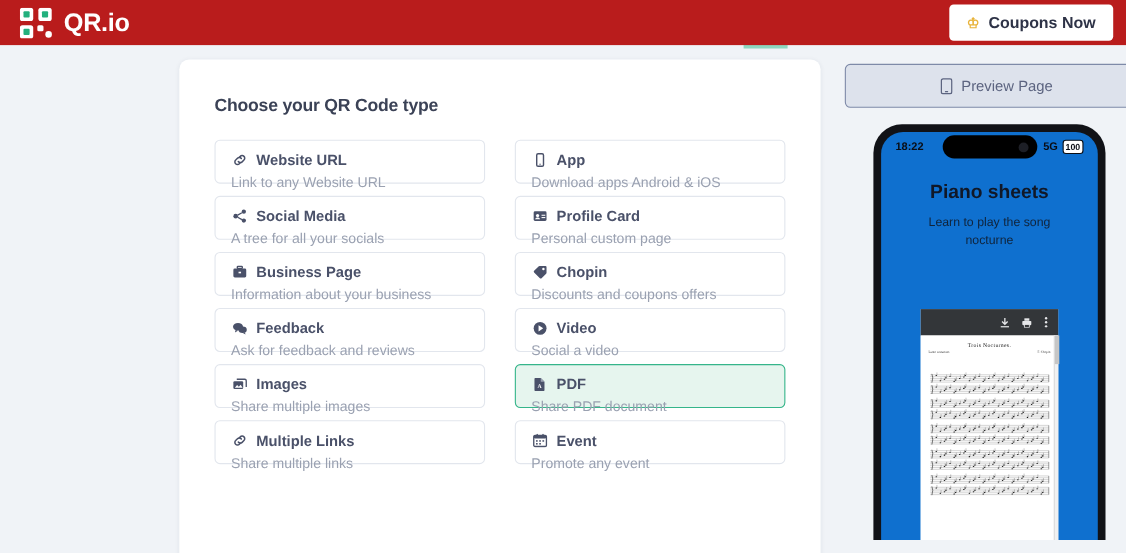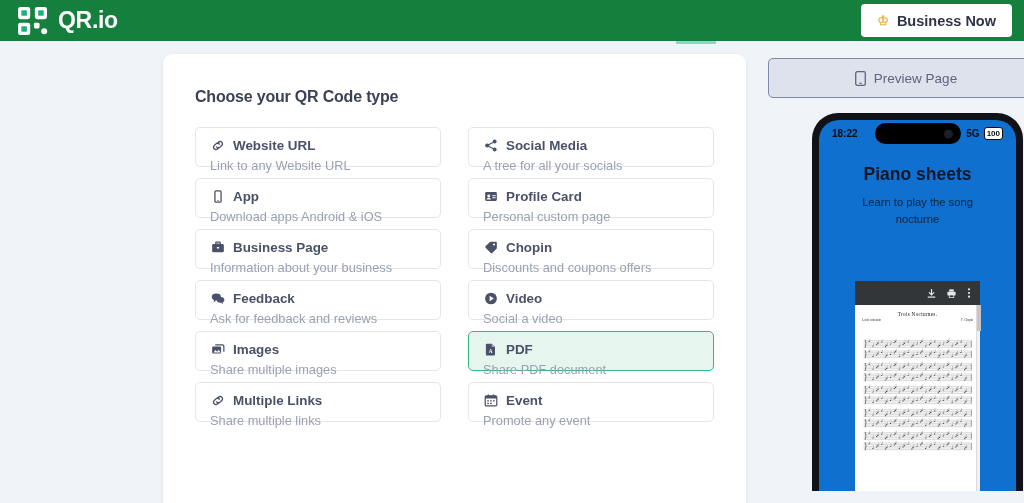--- a/index.html
+++ b/index.html
@@ -7,21 +7,21 @@
     width: 1024px; height: 503px;
     overflow: hidden;
     background: #f0f3f7;
     font-family: "Liberation Sans", sans-serif;
   }
 
   
   .topbar {
     position: absolute; top: 0; left: 0;
     width: 1024px; height: 41px;
-    background: #15803d;
+    background: #b91c1c;
     display: flex; align-items: center;
     z-index: 30;
   }
   .brand { display: flex; align-items: center; margin-left: 18px; gap: 10px; }
   .brand-logo { width: 30px; height: 28px; }
   .brand-name {
     color: #ffffff; font-size: 23px; font-weight: 700; letter-spacing: -.3px;
   }
   .upgrade-btn {
     position: absolute; right: 12px; top: 4px;
@@ -91,21 +91,21 @@
     background: #dde2ec;
     border: 1px solid #7e8aa8;
     border-radius: 5px;
     display: flex; align-items: center; justify-content: center; gap: 8px;
     color: #5c6480; font-size: 13.5px;
     cursor: pointer; z-index: 12;
   }
   .preview-btn svg { fill: #5c6480; display: block; }
 
   .phone {
-    position: absolute; left: 812px; top: 113px;
+    position: absolute; left: 794px; top: 113px;
     width: 211px; height: 378px;
     background: #111217;
     border-radius: 26px 26px 0 0;
     padding: 7px 7px 0 7px;
     z-index: 12;
   }
   .phone-screen {
     width: 100%; height: 100%;
     background: #0f70cf;
     border-radius: 20px 20px 0 0;
@@ -184,21 +184,21 @@
         <rect x="0" y="17" width="13" height="13" rx="2.5" fill="#fff"></rect>
         <rect x="3.5" y="20.5" width="6" height="6" rx="1" fill="#22b07d"></rect>
         <rect x="17" y="17" width="6" height="6" rx="1.5" fill="#fff"></rect>
         <circle cx="28" cy="26" r="3.2" fill="#fff"></circle>
       </svg>
     </span>
     <span class="brand-name">QR.io</span>
   </div>
   <button class="upgrade-btn">
     <span class="crown">♔</span>
-    <span>Business Now</span>
+    <span>Coupons Now</span>
   </button>
 </div>
 
 <div class="ghost-tab"></div>
 
 <div class="main-card">
   <div class="card-title">Choose your QR Code type</div>
   <div class="type-grid" id="type-grid">
       <div class="type-card">
         <div class="tc-head">
@@ -209,41 +209,41 @@
             </svg>
           </span>
           <span>Website URL</span>
         </div>
         <div class="tc-sub">Link to any Website URL</div>
       </div>
       <div class="type-card">
         <div class="tc-head">
           <span class="tc-icon">
             <svg width="14" height="13" viewBox="0 0 16 16">
+              <rect x="4.2" y="1" width="7.6" height="14" rx="1.6" fill="none" stroke="#4a5169" stroke-width="1.6"></rect>
+              <rect x="6.9" y="12.2" width="2.2" height="0.9" rx="0.45"></rect>
+            </svg>
+          </span>
+          <span>App</span>
+        </div>
+        <div class="tc-sub">Download apps Android &amp; iOS</div>
+      </div>
+      <div class="type-card">
+        <div class="tc-head">
+          <span class="tc-icon">
+            <svg width="14" height="13" viewBox="0 0 16 16">
               <circle cx="12.5" cy="3" r="2.4"></circle>
               <circle cx="12.5" cy="13" r="2.4"></circle>
               <circle cx="3.4" cy="8" r="2.6"></circle>
               <path d="M5.6 6.8l4.8-2.6M5.6 9.2l4.8 2.6" stroke="#4a5169" stroke-width="1.5"></path>
             </svg>
           </span>
           <span>Social Media</span>
         </div>
         <div class="tc-sub">A tree for all your socials</div>
-      </div>
-      <div class="type-card">
-        <div class="tc-head">
-          <span class="tc-icon">
-            <svg width="14" height="13" viewBox="0 0 16 16">
-              <rect x="4.2" y="1" width="7.6" height="14" rx="1.6" fill="none" stroke="#4a5169" stroke-width="1.6"></rect>
-              <rect x="6.9" y="12.2" width="2.2" height="0.9" rx="0.45"></rect>
-            </svg>
-          </span>
-          <span>App</span>
-        </div>
-        <div class="tc-sub">Download apps Android &amp; iOS</div>
       </div>
       <div class="type-card">
         <div class="tc-head">
           <span class="tc-icon">
             <svg width="14" height="13" viewBox="0 0 16 16">
               <rect x="0.8" y="2.6" width="14.4" height="10.8" rx="1.6"></rect>
               <circle cx="5.2" cy="7.4" r="1.8" fill="#fff"></circle>
               <path d="M2.4 11.6c.4-1.5 1.5-2.2 2.8-2.2s2.4.7 2.8 2.2z" fill="#fff"></path>
               <rect x="9.6" y="6.4" width="4.2" height="1.2" fill="#fff"></rect>
               <rect x="9.6" y="9" width="4.2" height="1.2" fill="#fff"></rect>

